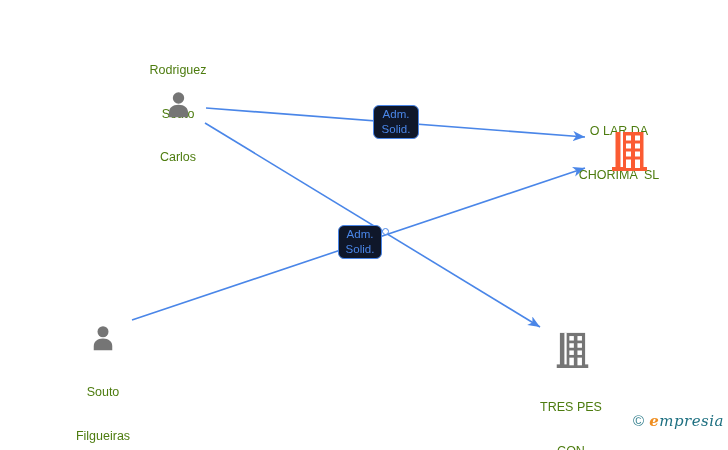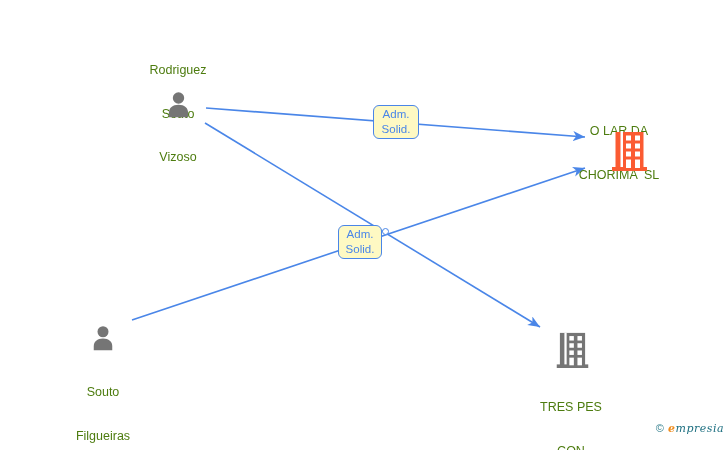--- a/index.html
+++ b/index.html
@@ -33,21 +33,21 @@
     color: #4d7c0f;
     font-size: 12.5px;
     line-height: 14.5px;
     white-space: pre;
   }
   .node-label span { display: block; }
   .node-icon { position: absolute; }
   .edge-label {
     position: absolute;
     box-sizing: border-box;
-    background: #fef9c3;
+    background: #0f172a;
     border: 1.5px solid #4a86e8;
     border-radius: 6px;
     color: #4a86e8;
     font-size: 11.5px;
     line-height: 14.5px;
     text-align: center;
     padding-top: 1px;
   }
   .edge-label span { display: block; }
   .edge-label.single { line-height: 26px; padding-top: 0; }
@@ -58,21 +58,21 @@
     border: 1.5px solid #4a86e8;
     border-radius: 50%;
     background: #ffffff;
   }
   .watermark {
     position: absolute;
     right: 4px;
     bottom: 2px;
     font-family: "DejaVu Serif", serif;
     font-style: italic;
-    font-size: 11px;
+    font-size: 15px;
     letter-spacing: 0.5px;
     white-space: pre;
   }
   .watermark .copy { color: #35808f; font-style: normal; font-family: "Liberation Sans", sans-serif; }
   .watermark .brand-e { color: #ef8d1f; font-weight: bold; }
   .watermark .brand-rest { color: #1d6f80; }
 </style>
 </head>
 <body>
 
@@ -99,21 +99,21 @@
     <span>Adm.</span>
     <span>Solid.</span>
   </div>
 
   <div class="conn-dot" style="left:382px; top:228px;"></div>
 
   <div class="node">
     <div class="node-label" style="left:178px; top:34px;">
       <span>Rodriguez</span>
       <span>Souto</span>
-      <span>Vizoso</span>
+      <span>Carlos</span>
     </div>
     <svg class="node-icon" style="left:163px; top:90px;" width="31" height="31" viewBox="0 0 24 24">
       <circle cx="12" cy="6.2" r="4.4" fill="#757575"></circle>
       <path d="M12 11.5c-4.6 0-7.4 2.6-7.4 6V21h14.8v-3.5c0-3.4-2.8-6-7.4-6z" fill="#757575"></path>
     </svg>
   </div>
 
   <div class="node">
     <div class="node-label" style="left:608px; top:95px;margin-left:11px;">
       <span>O LAR DA</span>

